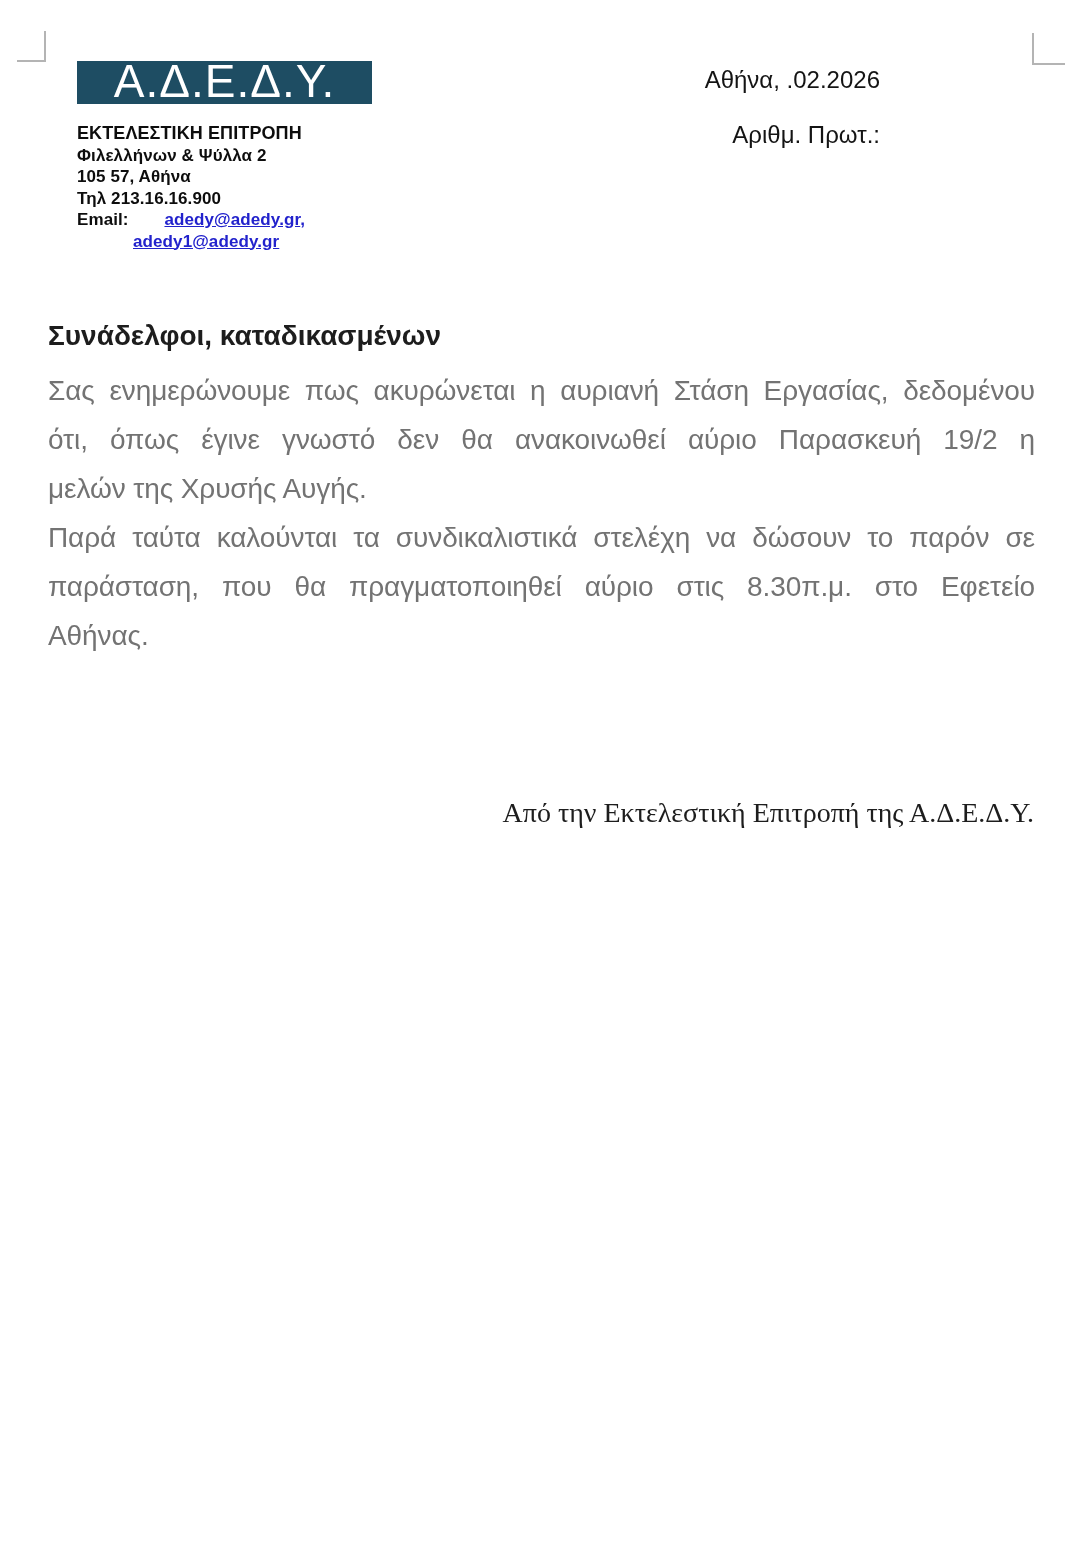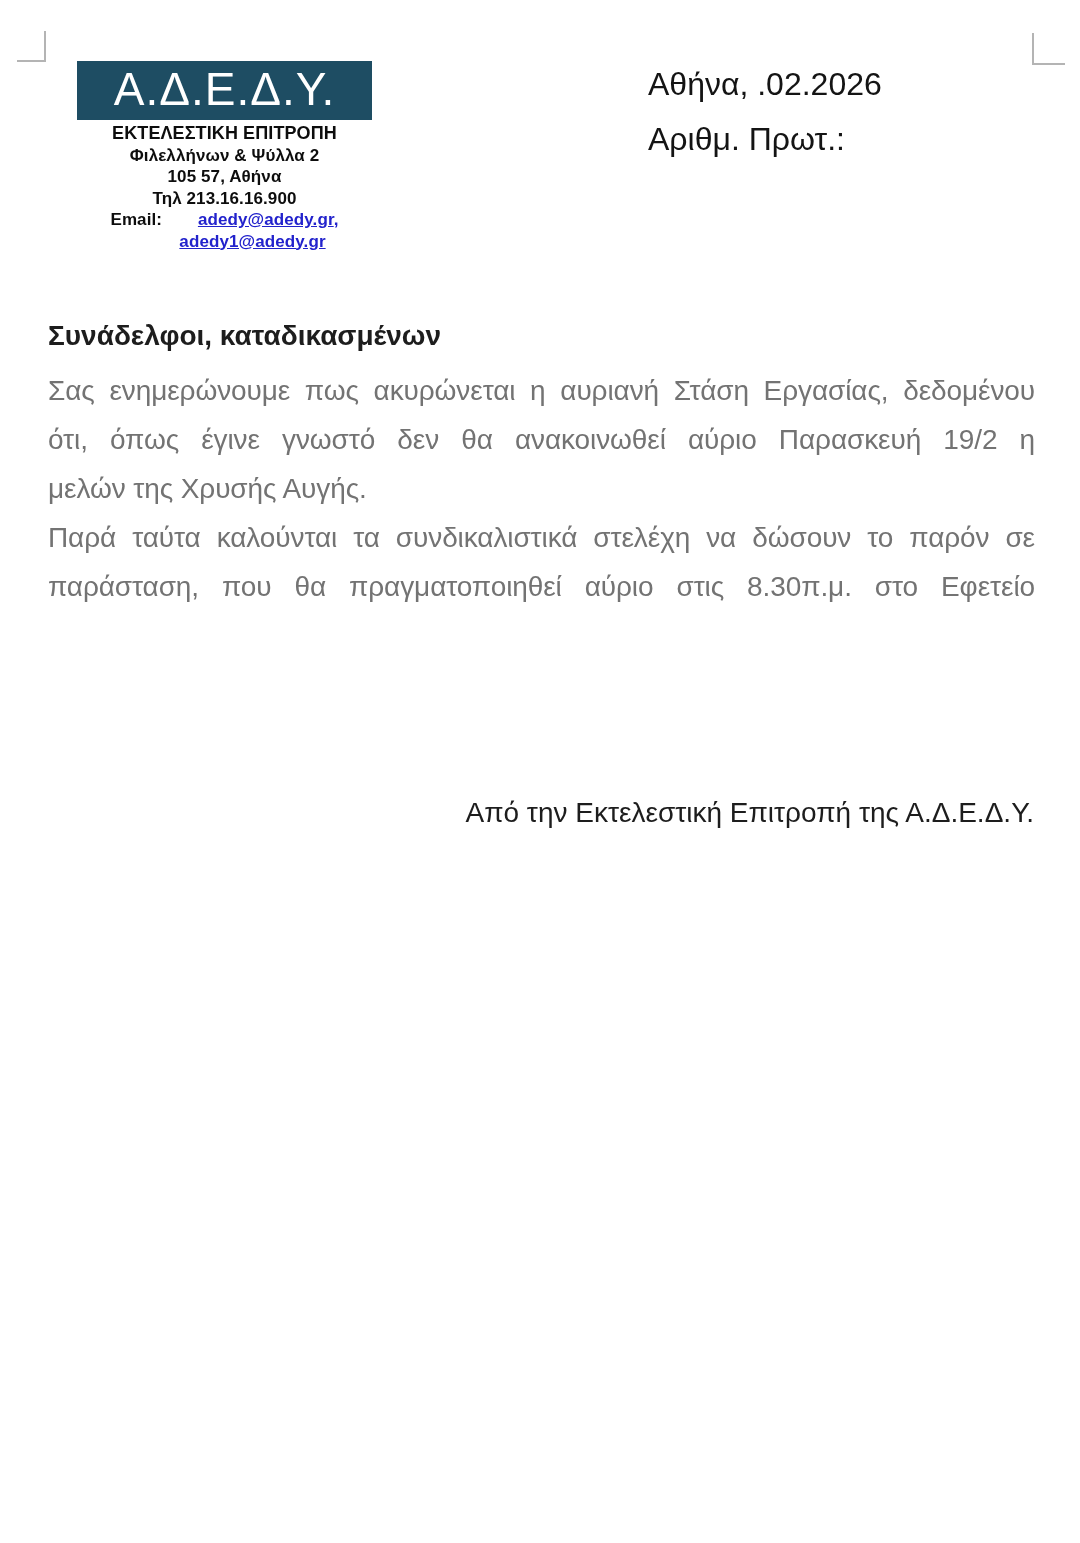--- a/index.html
+++ b/index.html
@@ -24,54 +24,53 @@
   .corner-right {
     left: 1032px; top: 33px; width: 33px; height: 32px;
     border-left: 2.5px solid #b4b4b4;
     border-bottom: 2.5px solid #b4b4b4;
   }
 
   
   .logo-box {
     position: absolute;
     left: 77px; top: 61px;
-    width: 295px; height: 59px;
+    width: 295px; height: 43px;
     background: #1e4d63;
     color: #ffffff;
     display: flex; align-items: center; justify-content: center;
     font-size: 46px;
     font-weight: 400;
     letter-spacing: 1px;
     padding-bottom: 3px;
   }
 
   
   .contact {
     position: absolute;
     left: 77px; top: 123px;
     width: 295px;
-    text-align: center;
     font-size: 17px;
     font-weight: 700;
     line-height: 21.5px;
     color: #0d0d0d;
     letter-spacing: 0.1px;
   }
   .contact .committee { font-size: 18px; }
   .email-line2 { padding-left: 56px; }
   .link { color: #2222cc; text-decoration: underline; cursor: pointer; }
   .link-sep { color: #2222cc; text-decoration: none; }
 
   
   .dateline, .protocol {
     position: absolute;
     left: 648px;
     width: 232px;
-    text-align: left;
-    font-size: 32px;
+    text-align: right;
+    font-size: 24px;
     color: #141414;
     white-space: nowrap;
   }
   .dateline { top: 66px; }
   .protocol { top: 121px; }
 
   
   .greeting {
     position: absolute;
     left: 48px; top: 320px;
@@ -91,20 +90,21 @@
   .pline { text-align: justify; text-align-last: justify; white-space: nowrap0; }
   .pline.last { text-align-last: left; }
 
   .closing {
     position: absolute;
     left: 48px; top: 797px;
     width: 986px;
     text-align: right;
     font-size: 28px;
     color: #1d1d1d;
+    font-family: Liberation Serif, serif;
   }
 </style>
 </head>
 <body>
 
 <div class="page">
 
   <div class="corner corner-left"></div>
   <div class="corner corner-right"></div>
 
@@ -128,18 +128,19 @@
 
   <div class="letter-body">
       <div>
         <div class="pline">Σας ενημερώνουμε πως ακυρώνεται η αυριανή Στάση Εργασίας, δεδομένου</div>
         <div class="pline">ότι, όπως έγινε γνωστό δεν θα ανακοινωθεί αύριο Παρασκευή 19/2 η</div>
         <div class="pline last">μελών της Χρυσής Αυγής.</div>
       </div>
       <div>
         <div class="pline">Παρά ταύτα καλούνται τα συνδικαλιστικά στελέχη να δώσουν το παρόν σε</div>
         <div class="pline">παράσταση, που θα πραγματοποιηθεί αύριο στις 8.30π.μ. στο Εφετείο</div>
+        <div class="pline last">Αθήνας.</div>
       </div>
     </div>
 
   <div class="closing">Από την Εκτελεστική Επιτροπή της Α.Δ.Ε.Δ.Υ.</div>
 
 </div>
 
 </body></html>

